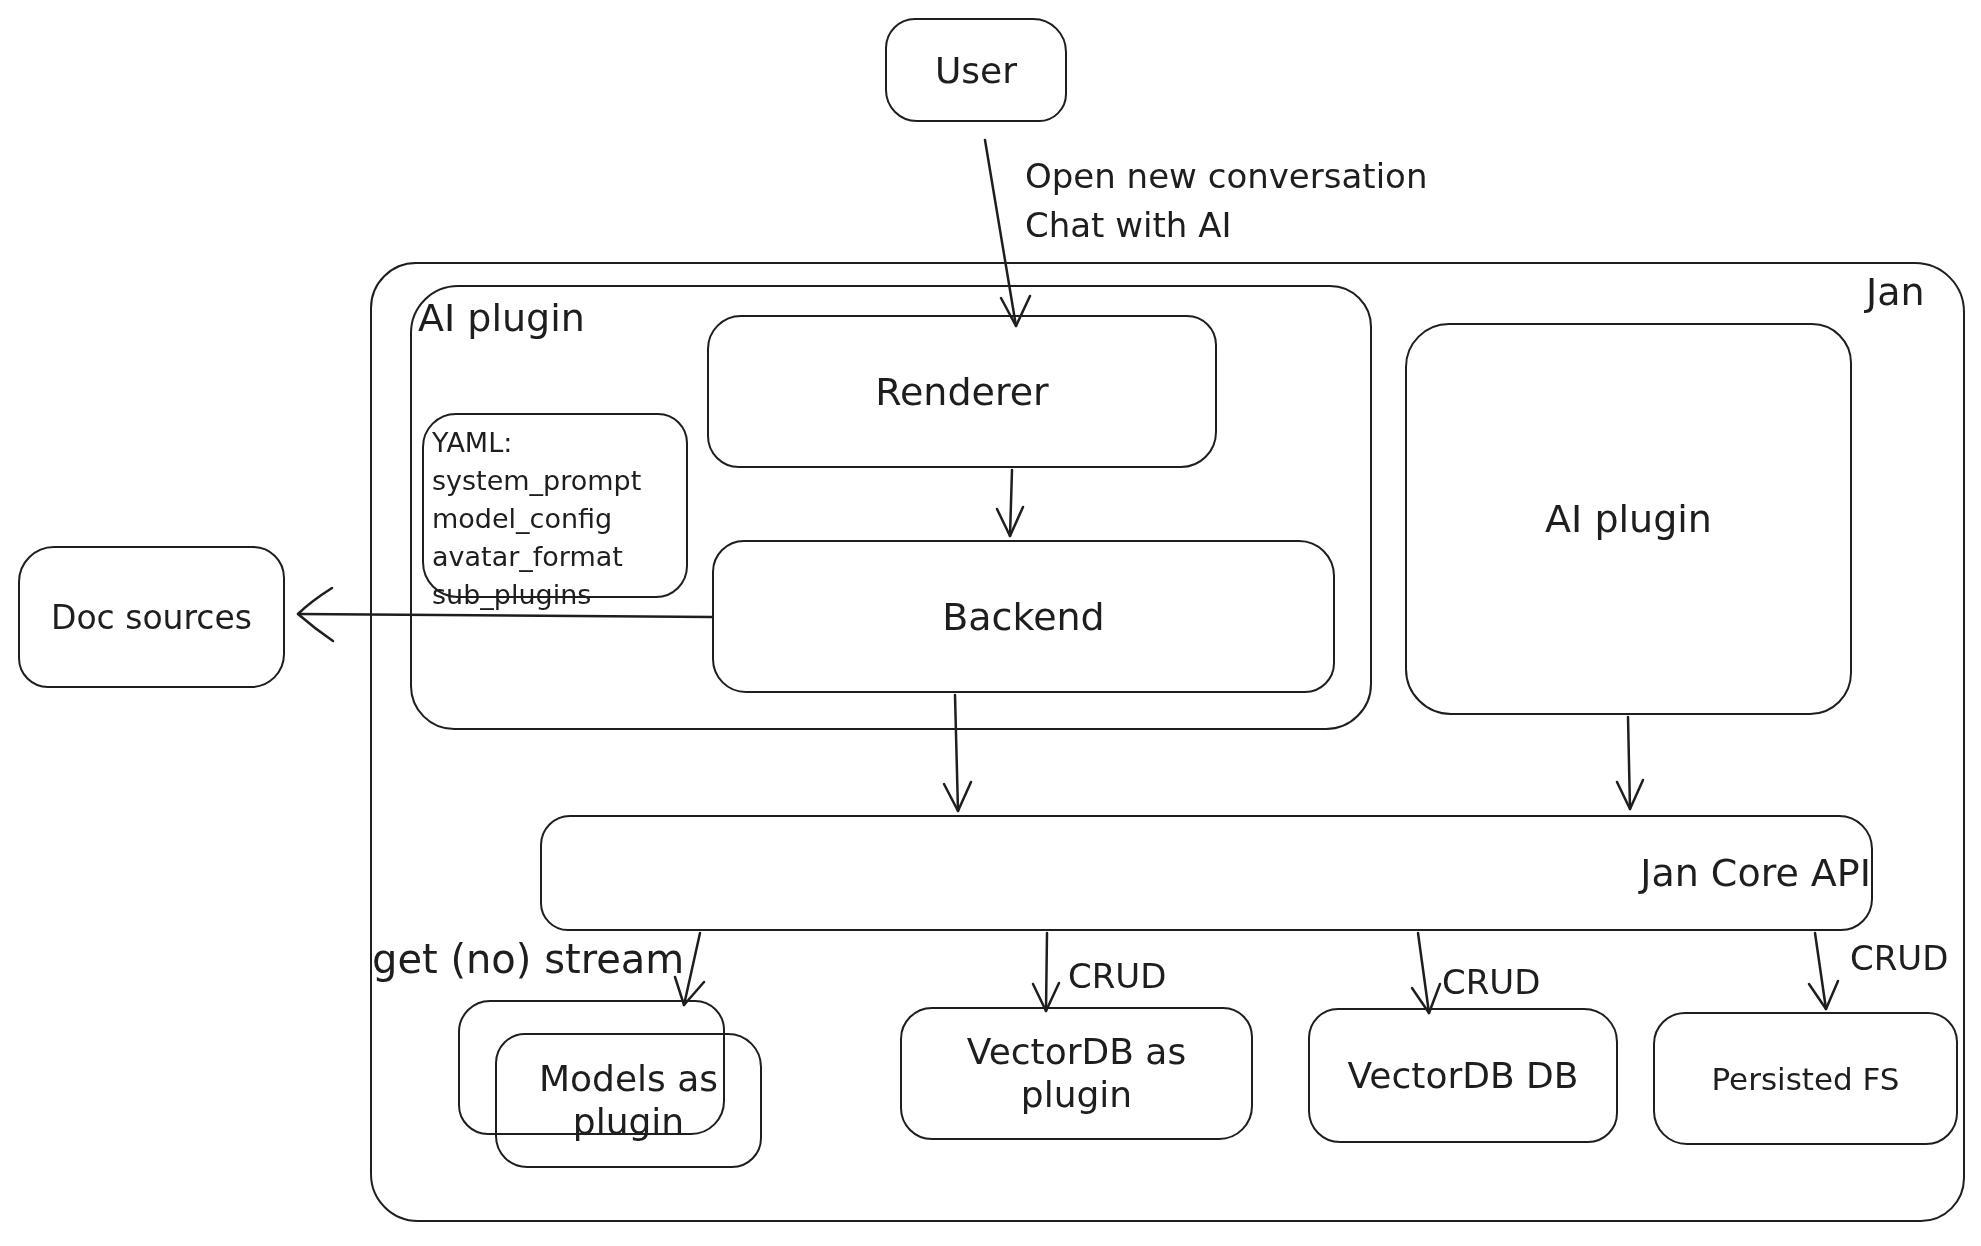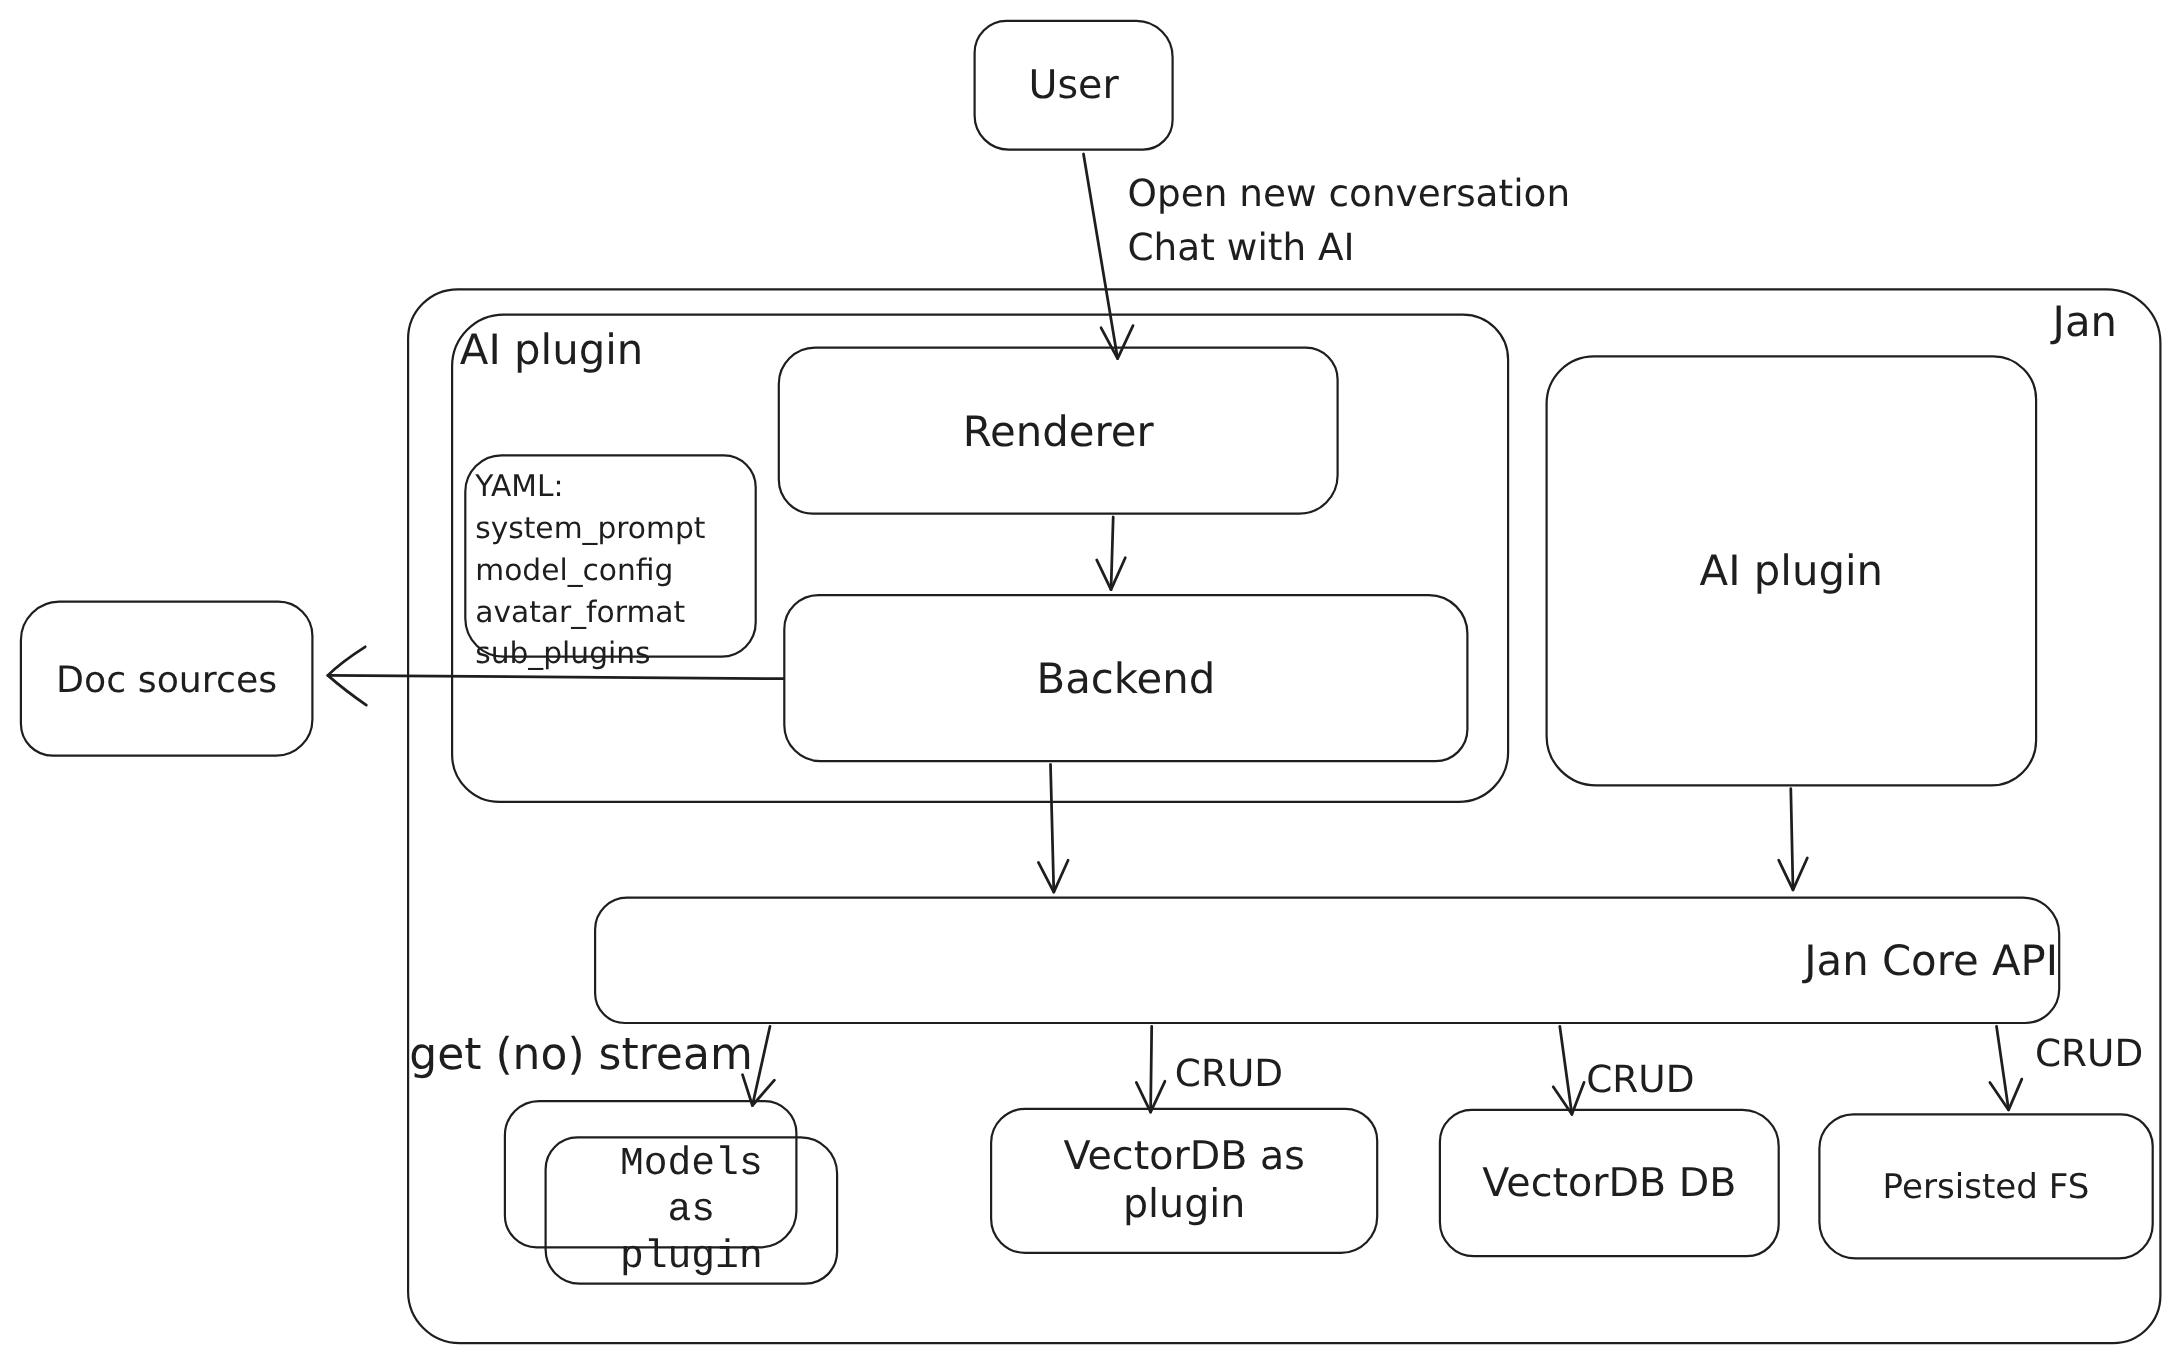--- a/index.html
+++ b/index.html
@@ -9,31 +9,31 @@
     font-family:"DejaVu Sans",sans-serif;color:var(--stroke);overflow:hidden;
   }
   .box{
     position:absolute;border:2.5px solid var(--stroke);background:transparent;
     box-sizing:border-box;
   }
   .labelled{display:flex;align-items:center;justify-content:center;text-align:center;}
   .label{position:absolute;color:var(--stroke);white-space:nowrap;}
   .two-line{white-space:normal;line-height:1.18;}
   
-  #user-box{left:885px;top:18px;width:182px;height:119px;border-radius:30px 34px 28px 32px;font-size:36px;}
+  #user-box{left:885px;top:18px;width:182px;height:104px;border-radius:30px 34px 28px 32px;font-size:36px;}
   #jan-container{left:370px;top:262px;width:1595px;height:960px;border-radius:46px 50px 44px 48px;}
   #ai-plugin-container{left:410px;top:285px;width:962px;height:445px;border-radius:48px 42px 46px 44px;}
   #renderer-box{left:707px;top:315px;width:510px;height:153px;border-radius:34px 30px 36px 32px;font-size:38px;}
   #yaml-note{left:422px;top:413px;width:266px;height:185px;border-radius:34px 30px 32px 36px;}
   #backend-box{left:712px;top:540px;width:623px;height:153px;border-radius:32px 36px 30px 34px;font-size:38px;}
   #ai-plugin-right-box{left:1405px;top:323px;width:447px;height:392px;border-radius:44px 40px 42px 46px;font-size:38px;}
   #doc-sources-box{left:18px;top:546px;width:267px;height:142px;border-radius:36px 32px 34px 30px;font-size:33px;}
   #jan-core-api-box{left:540px;top:815px;width:1333px;height:116px;border-radius:30px 34px 32px 28px;font-size:38px;justify-content:flex-end;}
   #models-box-outer{left:458px;top:1000px;width:267px;height:135px;border-radius:32px 30px 34px 30px;}
-  #models-box-inner{left:495px;top:1033px;width:267px;height:135px;border-radius:30px 34px 30px 32px;font-size:36px;font-family:Liberation Mono, monospace;}
+  #models-box-inner{left:495px;top:1033px;width:267px;height:135px;border-radius:30px 34px 30px 32px;font-size:36px;}
   #vectordb-box{left:900px;top:1007px;width:353px;height:133px;border-radius:32px 30px 34px 32px;font-size:36px;}
   #persisted-db-box{left:1308px;top:1008px;width:310px;height:135px;border-radius:30px 34px 30px 32px;font-size:36px;}
   #persisted-fs-box{left:1653px;top:1012px;width:305px;height:133px;border-radius:32px 30px 32px 34px;font-size:31px;}
   
   #jan-label{left:1866px;top:270px;font-size:38px;}
   #ai-plugin-left-label{left:418px;top:296px;font-size:38px;}
   #edge-open-conversation{left:1025px;top:152px;font-size:34px;line-height:1.45;}
   #yaml-text{position:absolute;left:432px;top:424px;font-size:27px;line-height:38px;}
   #get-no-stream-label{left:372px;top:936px;font-size:40px;}
   #crud-vectordb-label{left:1068px;top:956px;font-size:34px;}

